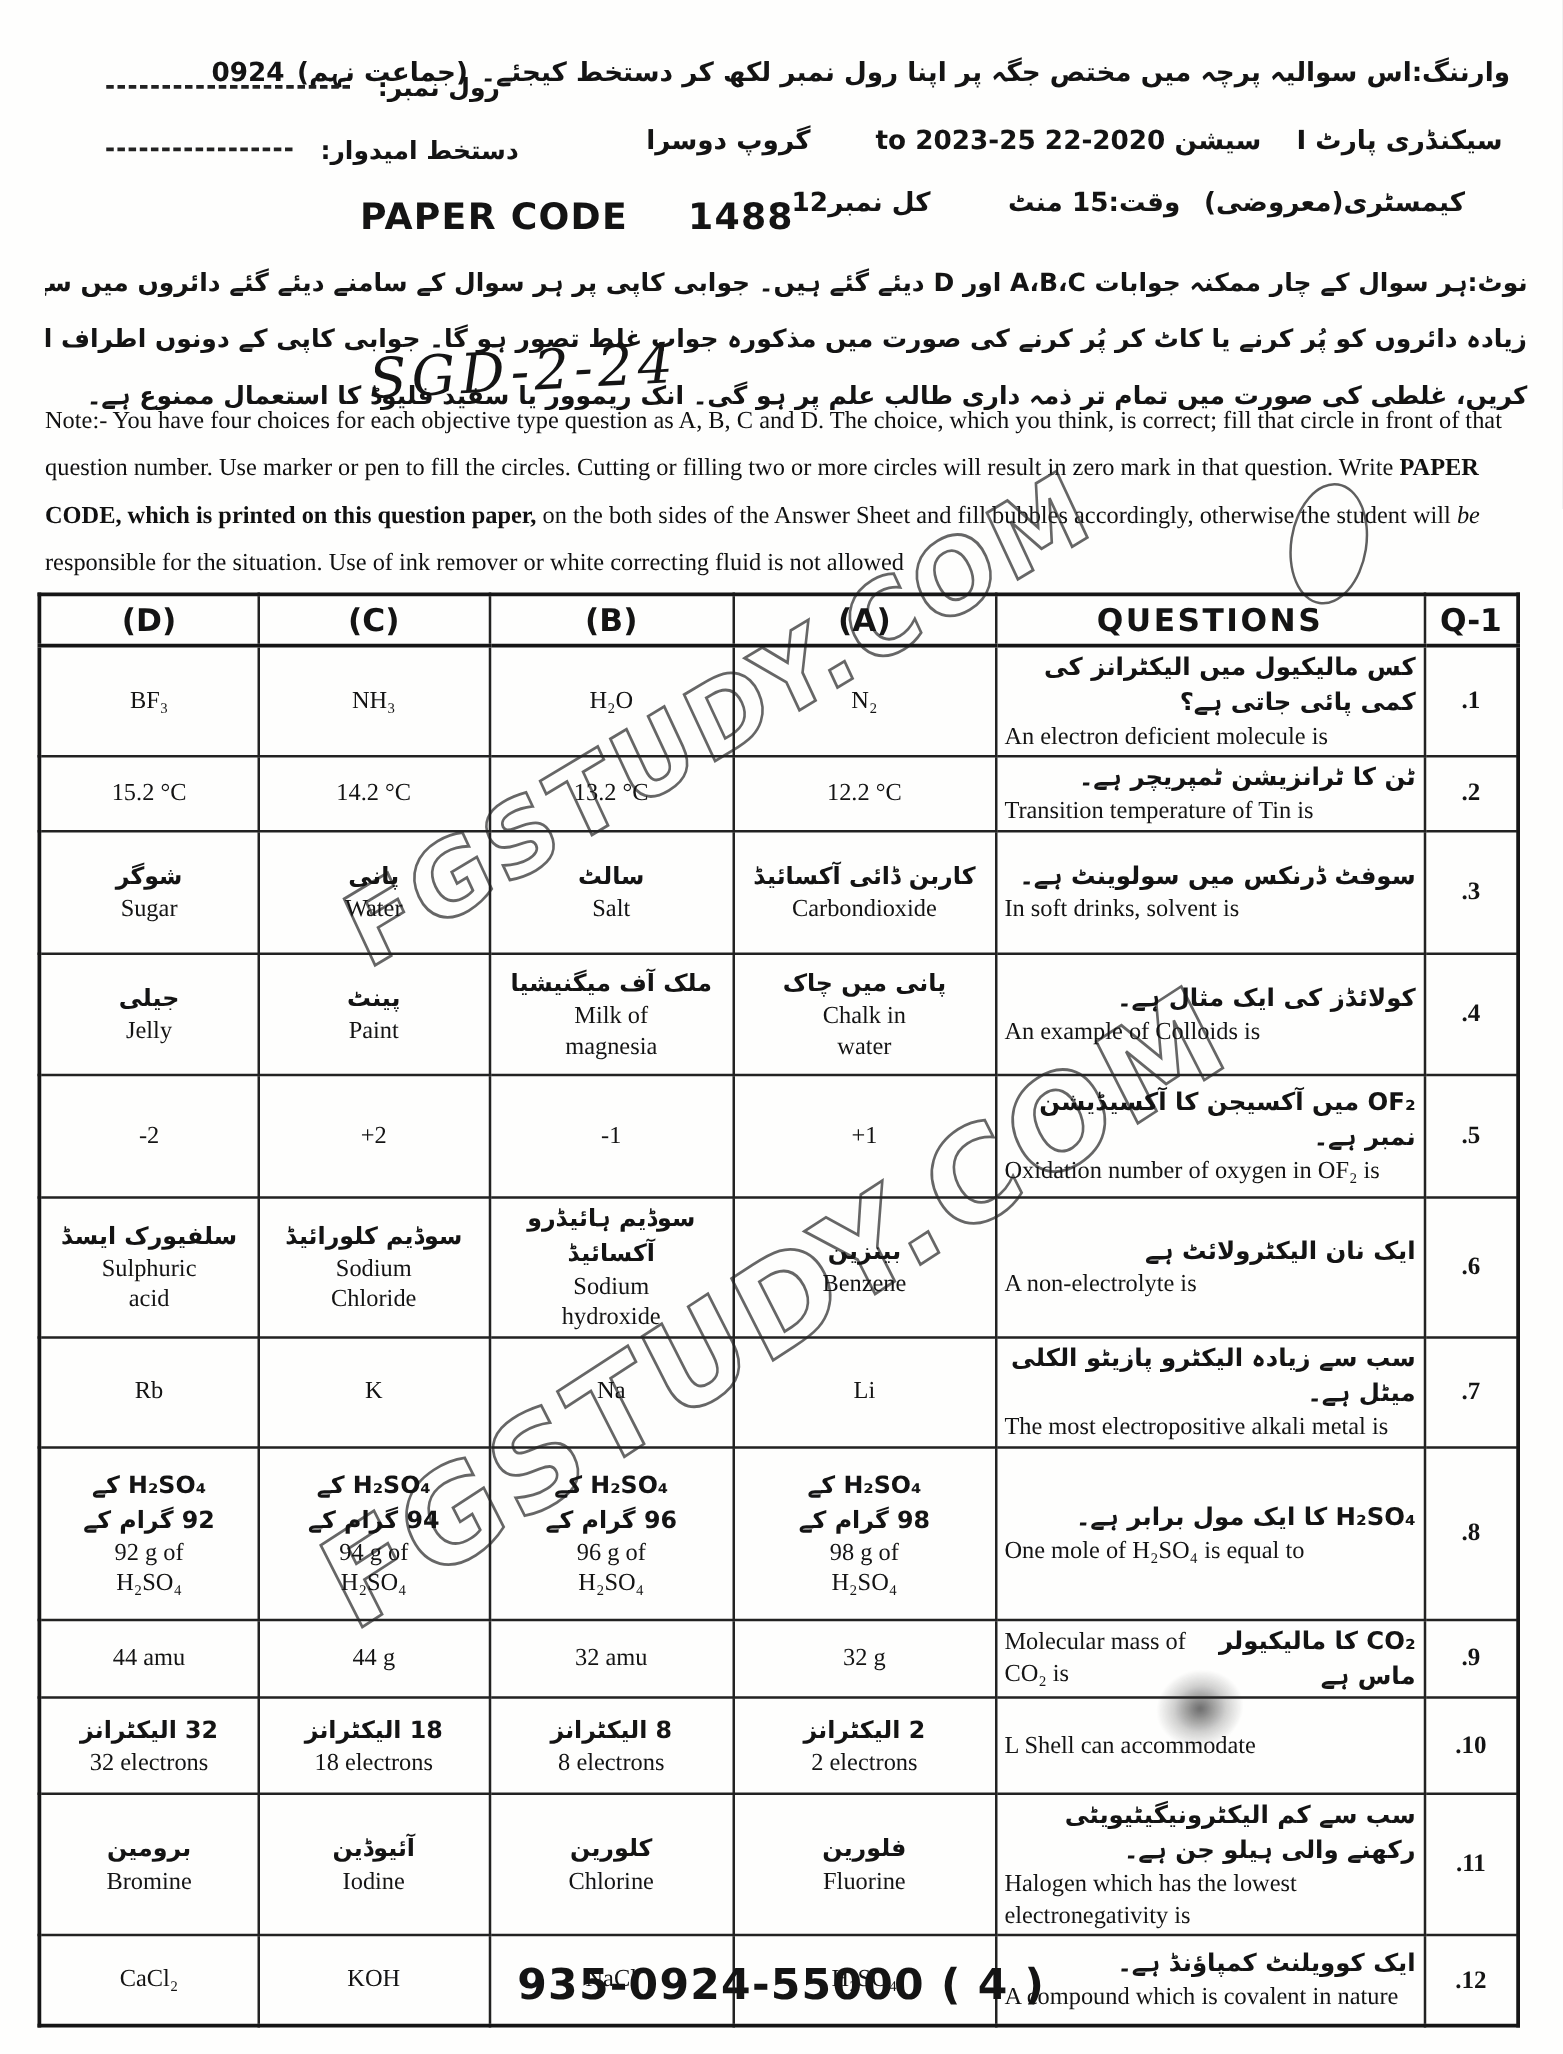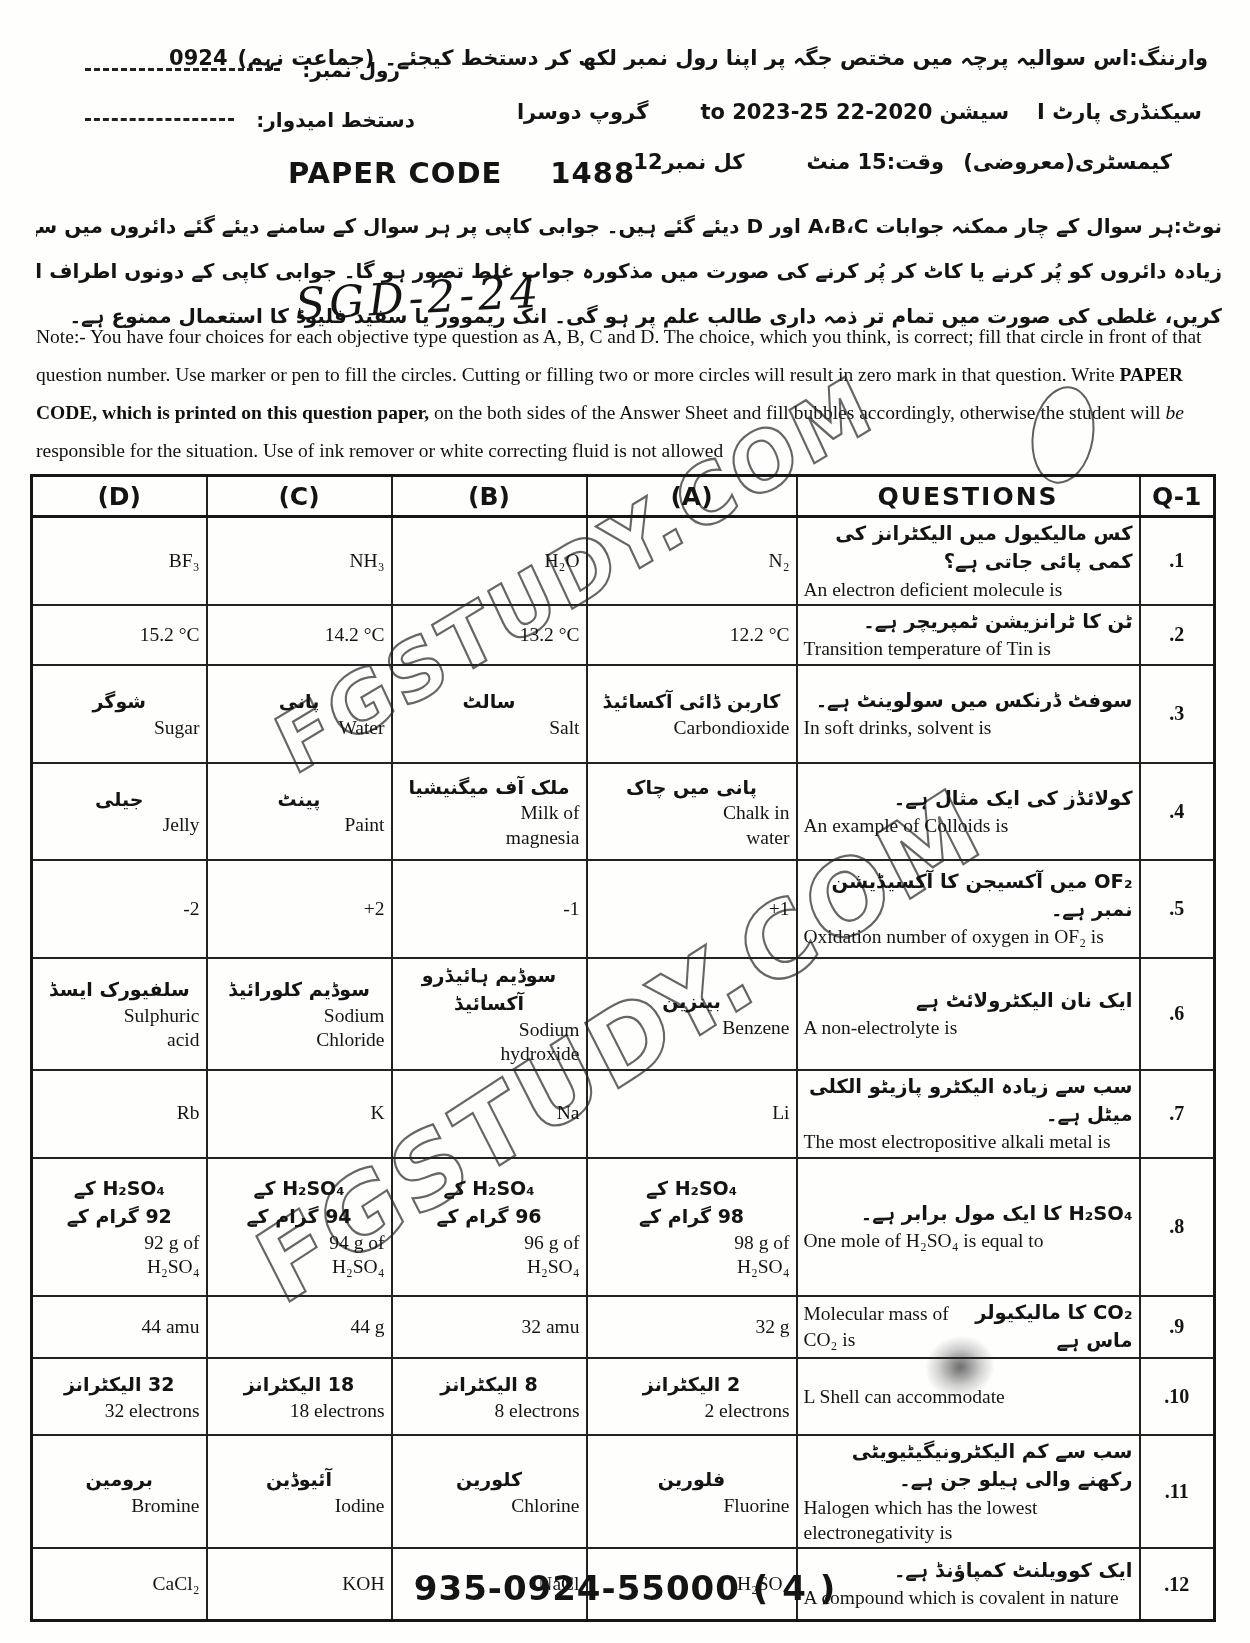--- a/index.html
+++ b/index.html
@@ -49,21 +49,21 @@
   .wm1{top:575px;left:575px;font-size:80px;transform:translate(-50%,-50%) rotate(-31deg) skewX(-6deg);}
   .wm2{top:1046px;left:620px;font-size:100px;transform:translate(-50%,-50%) rotate(-33deg) skewX(-6deg);}
   
   table.exam{position:absolute;top:474px;left:30px;border-collapse:collapse;table-layout:fixed;
     border:3px solid #161616;background:transparent;}
   table.exam th,table.exam td{border:2px solid #222;padding:2px 6px;vertical-align:middle;}
   table.exam th{height:34px;font-size:25px;font-weight:700;border-bottom:3px solid #161616;font-family:"DejaVu Sans",sans-serif;}
   th.qhead{letter-spacing:2px;}
   td.opt{text-align:center;}
   td.opt .ur{direction:rtl;font-weight:700;font-size:19px;line-height:1.5;}
-  td.opt .en{font-family:"Liberation Serif","DejaVu Serif",serif;font-size:19.5px;line-height:1.25;white-space:pre-line;text-align:right;}
+  td.opt .en{font-family:"Liberation Serif","DejaVu Serif",serif;font-size:19.5px;line-height:1.25;white-space:pre-line;}
   td.qcell{padding:5px 12px 6px 12px;}
   td.qcell .inner{display:flex;flex-direction:column;justify-content:space-between;height:100%;}
   td.qcell .inner.inline{flex-direction:row;align-items:center;}
   .qur{direction:rtl;text-align:right;font-weight:700;font-size:19.5px;line-height:1.45;}
   .qen{text-align:left;font-family:"Liberation Serif","DejaVu Serif",serif;font-size:19.5px;line-height:1.3;}
   td.ncell{text-align:center;font-family:"Liberation Serif","DejaVu Serif",serif;font-weight:700;font-size:20px;}
   
   .footer-code{top:1568px;left:0;width:100%;text-align:center;font-size:34px;font-weight:700;
     font-family:"DejaVu Sans",sans-serif;letter-spacing:1px;}
 </style>

